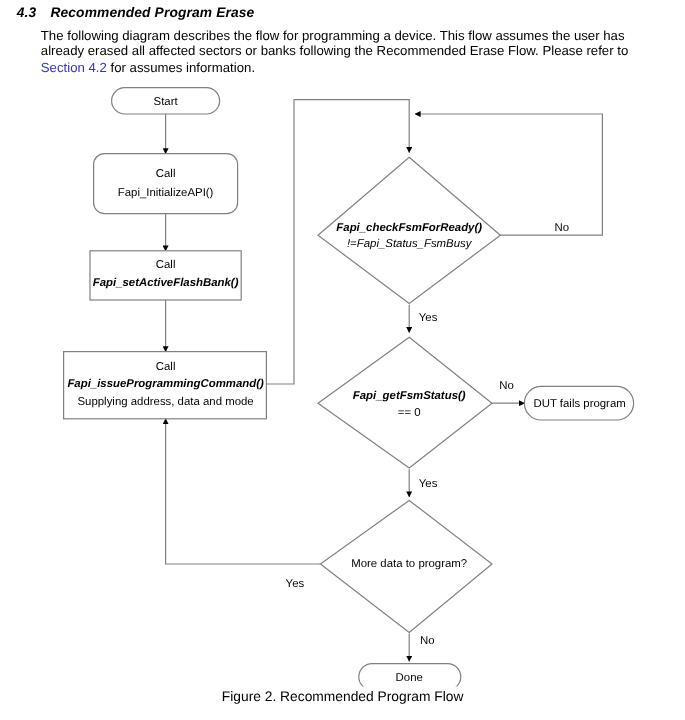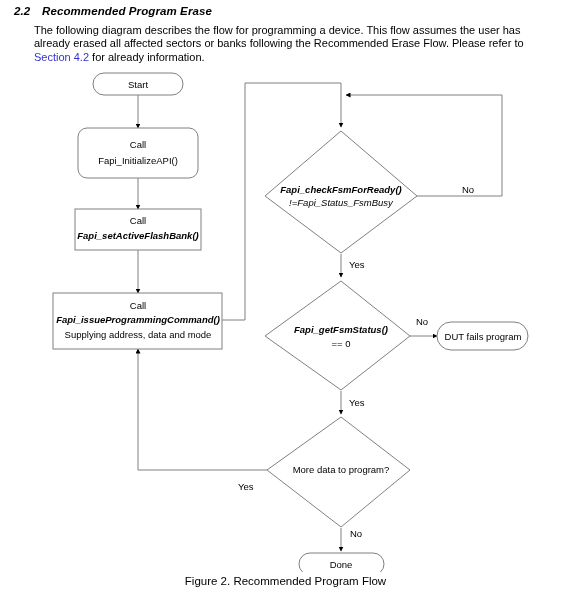--- a/index.html
+++ b/index.html
@@ -91,24 +91,24 @@
     width: 571px;
     text-align: center;
     font-size: 11.5px;
     font-weight: normal;
   }
 </style>
 </head>
 <body>
 
 <div id="heading">
-  <span class="num">2.2</span><span>Recommended Program Erase</span>
+  <span class="num">4.3</span><span>Recommended Program Erase</span>
 </div>
 
-<div id="intro"><span>The following diagram describes the flow for programming a device. This flow assumes the user has already erased all affected sectors or banks following the Recommended Erase Flow. Please refer to </span><span class="link">Section 4.2</span><span> for already information.</span></div>
+<div id="intro"><span>The following diagram describes the flow for programming a device. This flow assumes the user has already erased all affected sectors or banks following the Recommended Erase Flow. Please refer to </span><span class="link">Section 4.2</span><span> for assumes information.</span></div>
 
 <svg id="flow" width="571" height="572" viewBox="0 0 571 572">
   <defs>
     <marker id="arrow" viewBox="0 0 10 10" refX="9" refY="5" markerWidth="5" markerHeight="5" orient="auto-start-reverse">
       <path d="M 0 0 L 10 5 L 0 10 z" fill="#000000"></path>
     </marker>
   </defs>
 
   <path class="edge" d="M 138 95 L 138 128" marker-end="url(#arrow)"></path>
 

